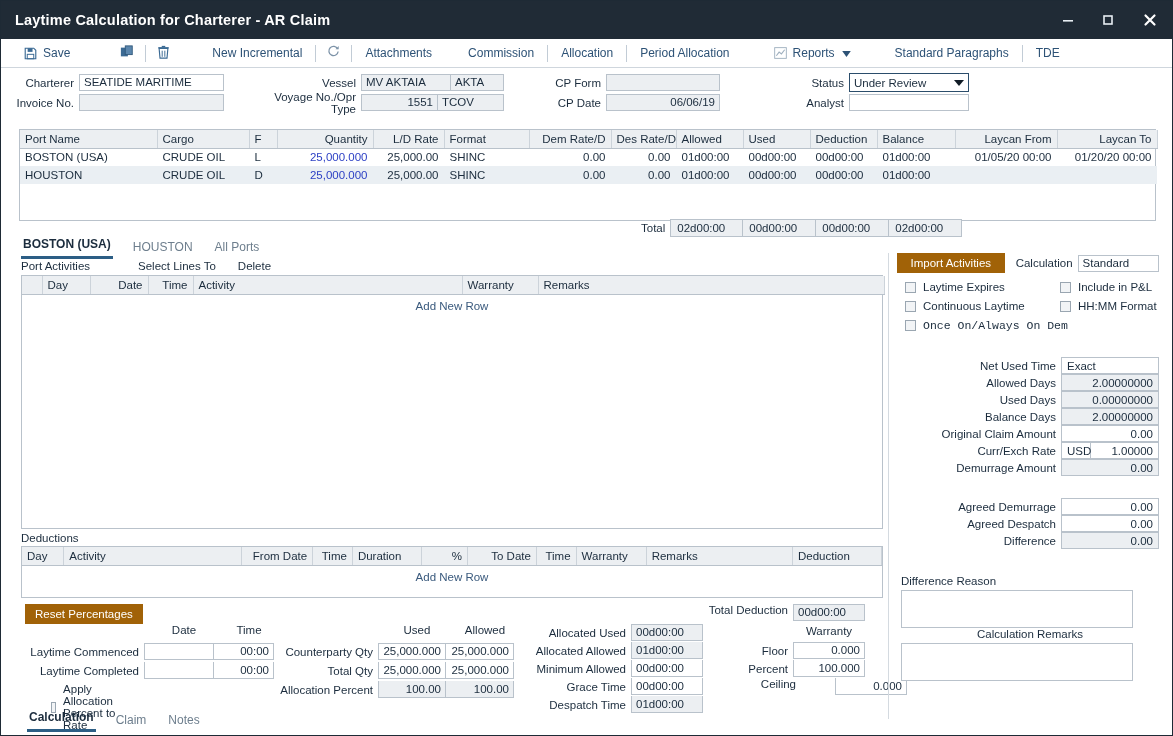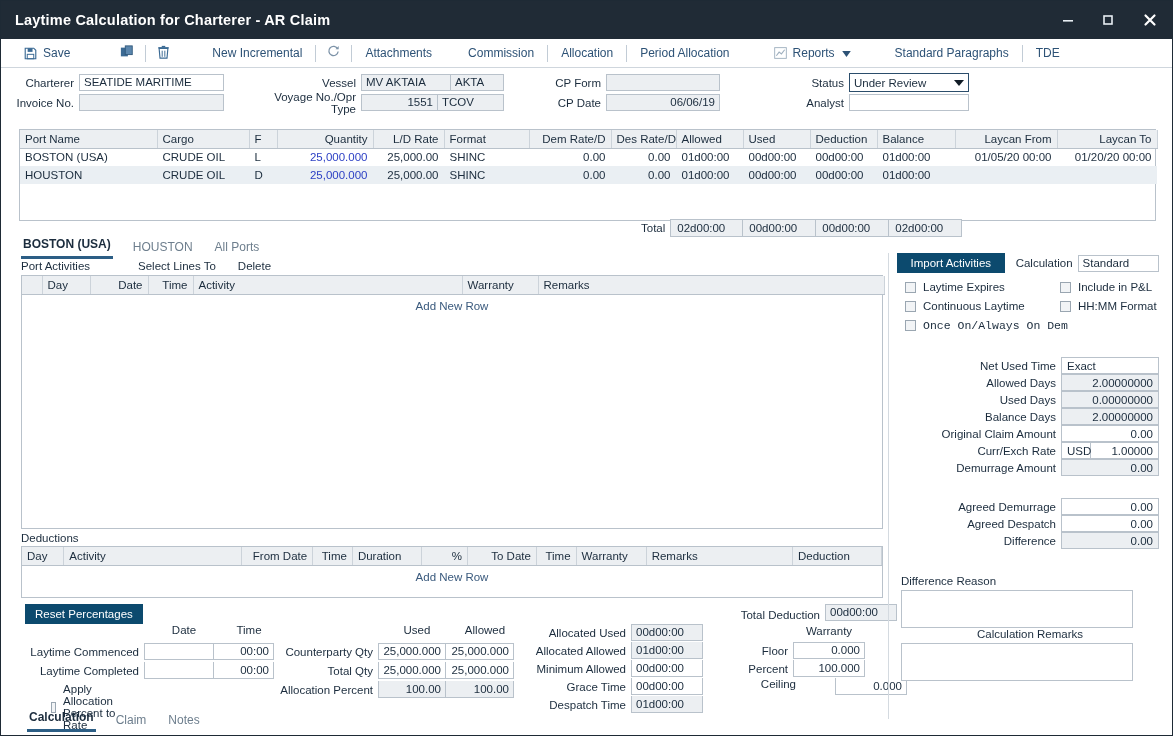--- a/index.html
+++ b/index.html
@@ -86,21 +86,21 @@
   
   .actgrid { position:absolute; left:20px; top:274px; width:862px; height:254px; border:1px solid #b9c2cb; background:#fff; }
   .addnew { text-align:center; color:#3a5a7d; font-size:11.5px; padding-top:5px; }
 
   
   .dedlbl { position:absolute; left:20px; top:531px; font-size:11.5px; }
   .dedgrid { position:absolute; left:20px; top:545px; width:862px; height:52px; border:1px solid #b9c2cb; background:#fff; }
 
   
   .btn-dark {
-    background:#0c4a6e; color:#fff; border:none; font-size:11.5px;
+    background:#a16207; color:#fff; border:none; font-size:11.5px;
     font-family:"Liberation Sans", sans-serif; padding:4px 10px; cursor:pointer;
   }
 
   .b-lbl { font-size:11.5px; color:#1b2c3d; text-align:right; }
   .b-col-hd { font-size:11.5px; color:#1b2c3d; text-align:center; }
 
   .bottabs { position:absolute; left:26px; top:707px; display:flex; gap:18px; align-items:flex-end; }
 
   
   .rpanel { position:absolute; left:896px; top:252px; width:262px; }
@@ -470,21 +470,21 @@
       <span class="b-lbl" style="width:110px; padding-right:5px">Grace Time</span>
       <span class="inp white" style="width:72px; border-top:none">00d00:00</span>
     </div>
     <div style="position:absolute; left:0; top:72px; display:flex; align-items:center;">
       <span class="b-lbl" style="width:110px; padding-right:5px">Despatch Time</span>
       <span class="inp" style="width:72px; border-top:none">01d00:00</span>
     </div>
   </div>
 
   <div style="position:absolute; left:705px; top:603px;">
-    <div style="display:flex; align-items:flex-end;margin-left:32px;">
+    <div style="display:flex; align-items:flex-start;">
       <span class="b-lbl" style="width:87px; padding-right:5px">Total Deduction</span>
       <span class="inp" style="width:72px">00d00:00</span>
     </div>
     <div style="position:absolute; left:87px; top:21px; width:72px;" class="b-col-hd">Warranty</div>
     <div style="position:absolute; left:0; top:38px; display:flex; align-items:center;">
       <span class="b-lbl" style="width:87px; padding-right:5px">Floor</span>
       <span class="inp white r" style="width:72px">0.000</span>
     </div>
     <div style="position:absolute; left:0; top:56px; display:flex; align-items:center;">
       <span class="b-lbl" style="width:87px; padding-right:5px">Percent</span>

